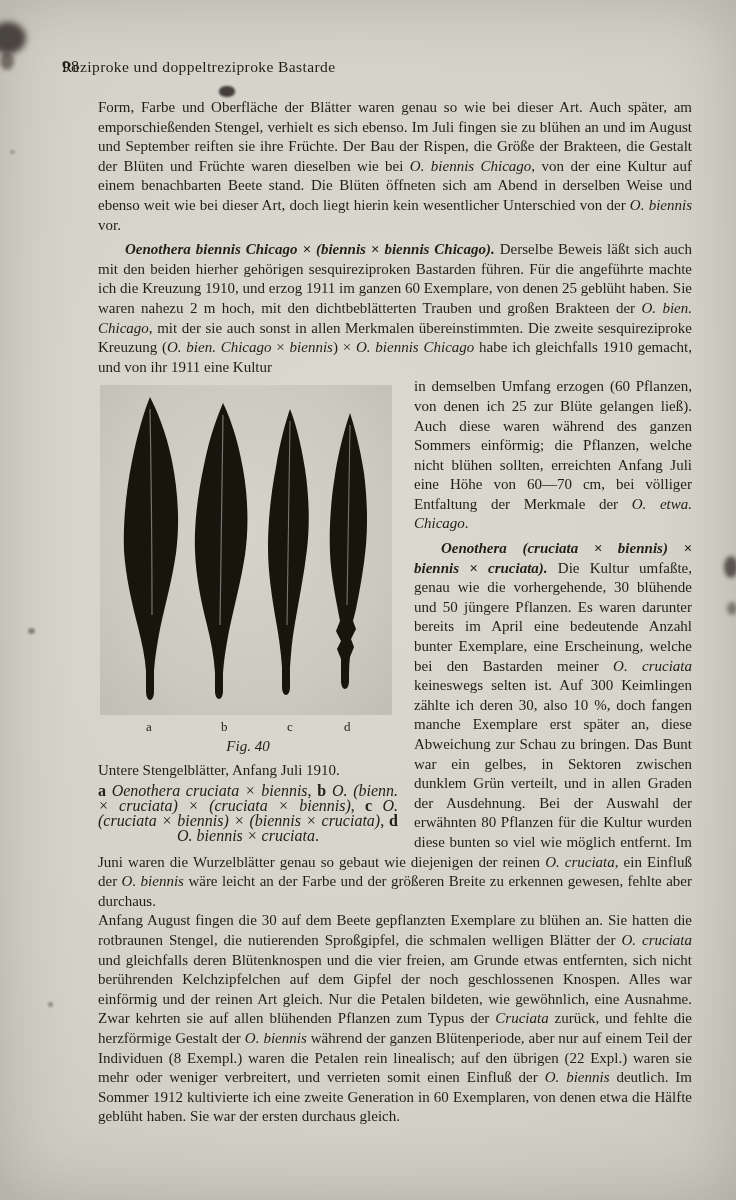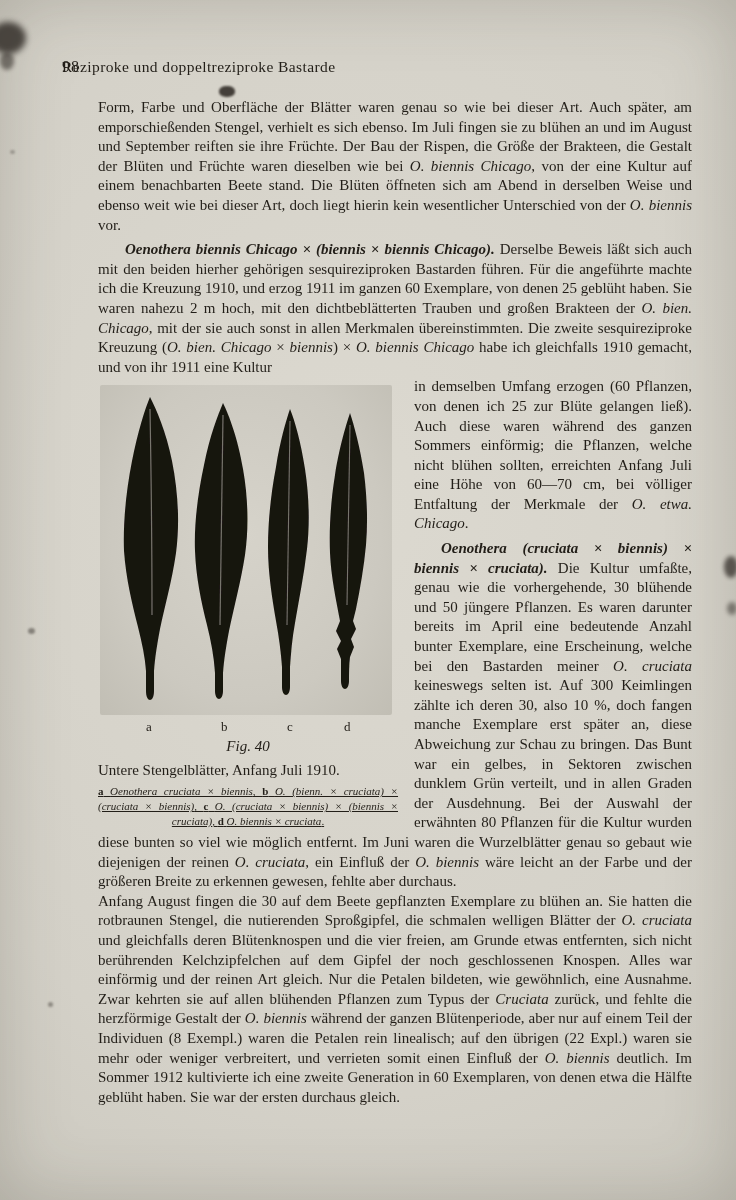--- a/index.html
+++ b/index.html
@@ -23,22 +23,22 @@
   figure.fig{float:left;width:300px;margin:8px 16px 4px 0;padding:0;text-indent:0;}
   .photo{width:292px;height:330px;margin-left:2px;border-radius:2px;
     background:radial-gradient(ellipse at 50% 45%, #d6d3ca 0%, #ccc9c0 65%, #c1beb4 100%);}
   .photo svg{display:block;}
   .leaf-labels{position:relative;height:17px;font-size:13px;margin-top:2px;text-align:left;}
   .leaf-labels span{position:absolute;top:0;}
   .pos-a{left:16%;} .pos-b{left:41%;} .pos-c{left:63%;} .pos-d{left:82%;}
   .fig-number{text-align:center;font-size:15px;margin-top:3px;font-style:italic;}
   .fig-cap{font-size:15px;line-height:18.5px;text-align:left;}
   .fig-cap.first{margin-top:4px;}
-  .fig-legend{font-size:11px;line-height:14.8px;margin-top:5px;text-align:justify;
-    text-align-last:center;text-decoration:underline;-moz-text-align-last:center;}
+  .fig-legend{font-size:16px;line-height:14.8px;margin-top:5px;text-align:justify;
+    text-align-last:center;-moz-text-align-last:center;}
 
   .artifact{position:absolute;background:#2b2621;border-radius:50%;filter:blur(2px);}
   .art-corner{left:-10px;top:22px;width:36px;height:32px;opacity:.8;filter:blur(3px);}
   .art-corner2{left:0;top:52px;width:14px;height:18px;opacity:.55;}
   .art-blot{left:219px;top:86px;width:16px;height:11px;opacity:.85;filter:blur(1px);border-radius:45%;}
   .art-right1{left:724px;top:556px;width:14px;height:22px;opacity:.7;}
   .art-right2{left:727px;top:602px;width:10px;height:13px;opacity:.5;}
   .art-speck1{left:28px;top:628px;width:7px;height:6px;opacity:.45;filter:blur(1px);}
   .art-speck2{left:48px;top:1002px;width:5px;height:5px;opacity:.4;filter:blur(1px);}
   .art-speck3{left:10px;top:150px;width:5px;height:4px;opacity:.3;filter:blur(1px);}

